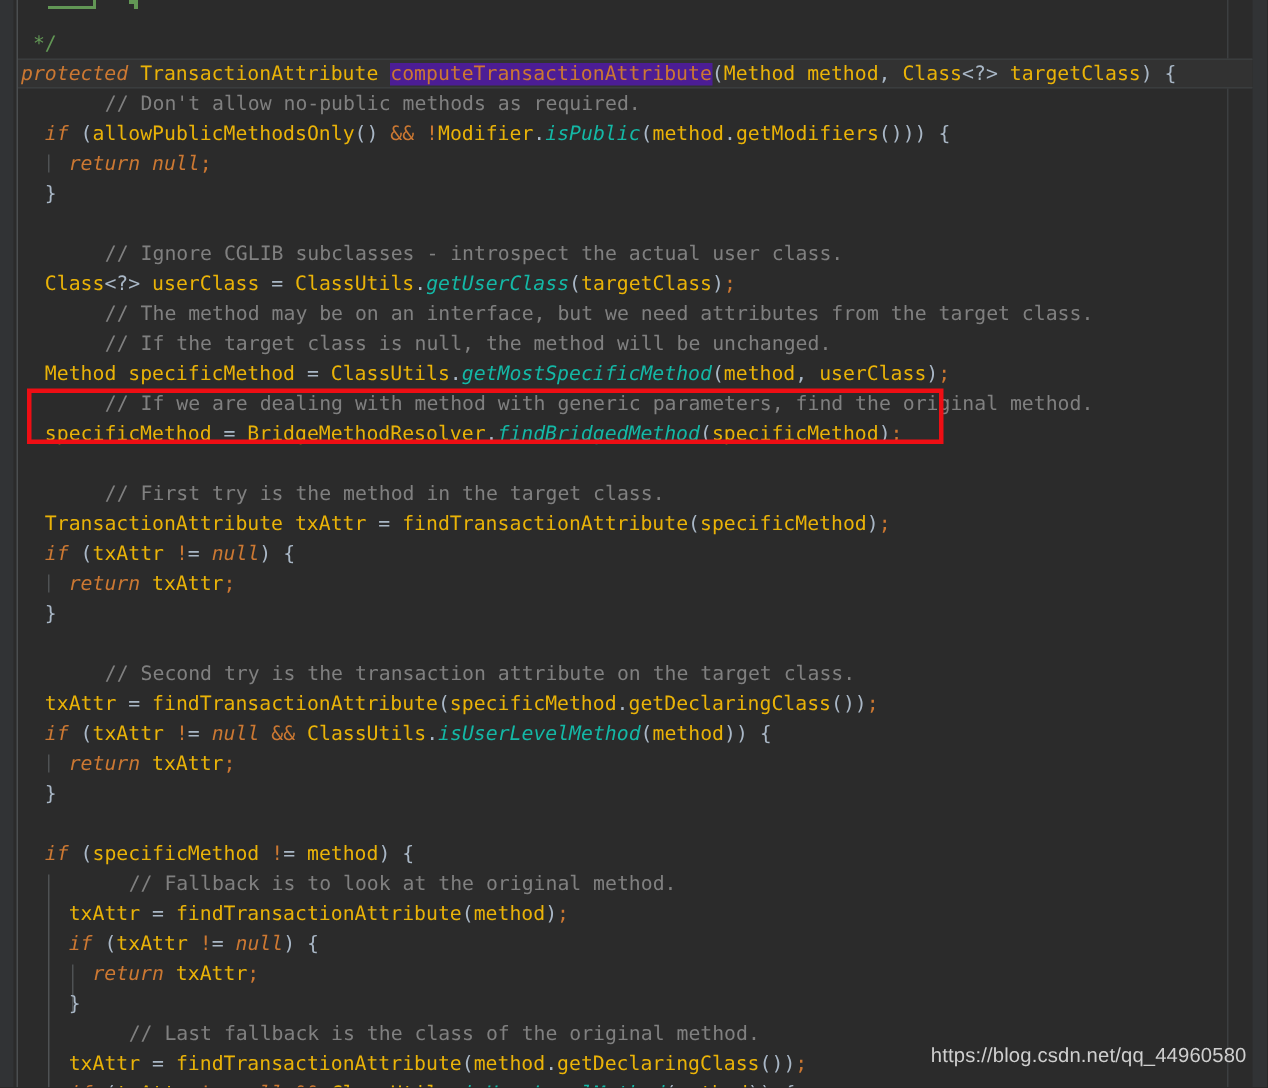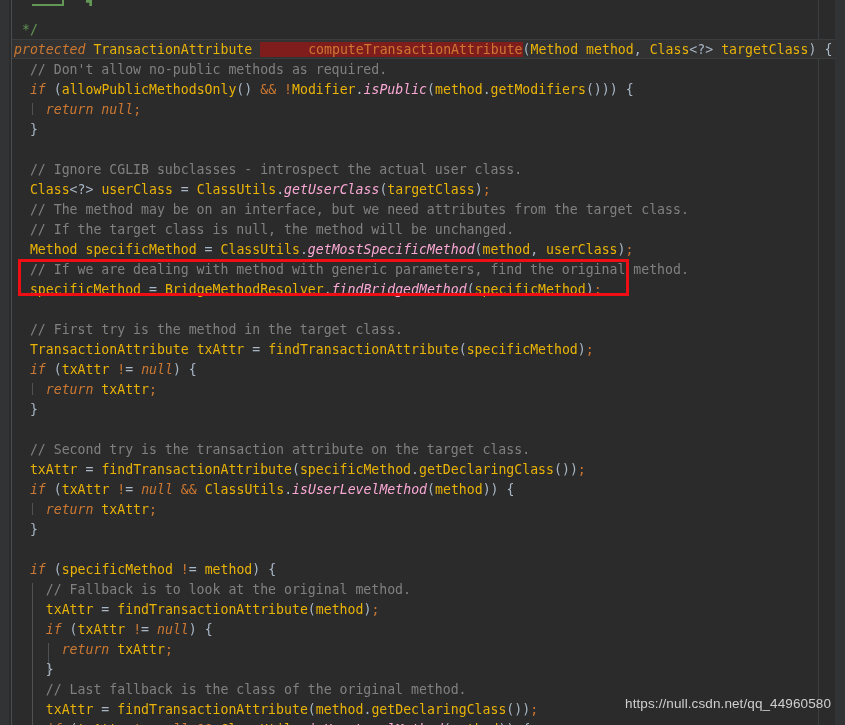--- a/index.html
+++ b/index.html
@@ -78,30 +78,29 @@
     color: #a9b7c6;
   }
   .line {
     height: 20px;
     white-space: pre;
   }
 
   
   .kw   { color: #cc7832; font-style: italic; }
   .id   { color: #eab308; }
-  .cmt  { color: #808080; }
-  .stat { color: #f9a8d4; font-style: italic; }
+  .cmt  { color: #808080; margin-left: 40px; }
+  .stat { color: #14b8a6; font-style: italic; }
   .pun  { color: #a9b7c6; }
   .semi { color: #cc7832; }
 
   
   .found {
-    background: #7f1d1d;
+    background: #4c1d95;
     color: #cc7832;
-    padding-left: 48px;
   }
 
   
   .doc-frag {
     position: absolute;
     left: 14px;
     top: 0px;
     height: 14px;
     pointer-events: none;
   }
@@ -179,15 +178,15 @@
       <div class="indent-guide" style="left: 31.9px; top: 383px; height: 12px;"></div>
       <div class="indent-guide" style="left: 31.9px; top: 503px; height: 12px;"></div>
       <div class="indent-guide" style="left: 31.9px; top: 583px; height: 212px;"></div>
       <div class="indent-guide" style="left: 47.8px; top: 643px; height: 32px;"></div>
     </div>
 
   <div class="code" id="code-layer"><div class="line">&nbsp;</div><div class="line"><span style="color:#629755"> */</span></div><div class="line"><span class="kw">protected</span> <span class="id">TransactionAttribute</span> <span class="found">computeTransactionAttribute</span><span class="pun">(</span><span class="id">Method</span> <span class="id">method</span><span class="pun">,</span> <span class="id">Class</span><span class="pun">&lt;</span><span class="pun">?</span><span class="pun">&gt;</span> <span class="id">targetClass</span><span class="pun">)</span> <span class="pun">{</span></div><div class="line">  <span class="cmt">// Don't allow no-public methods as required.</span></div><div class="line">  <span class="kw">if</span> <span class="pun">(</span><span class="id">allowPublicMethodsOnly</span><span class="pun">(</span><span class="pun">)</span> <span class="semi">&amp;</span><span class="semi">&amp;</span> <span class="semi">!</span><span class="id">Modifier</span><span class="pun">.</span><span class="stat">isPublic</span><span class="pun">(</span><span class="id">method</span><span class="pun">.</span><span class="id">getModifiers</span><span class="pun">(</span><span class="pun">)</span><span class="pun">)</span><span class="pun">)</span> <span class="pun">{</span></div><div class="line">    <span class="kw">return</span> <span class="kw">null</span><span class="semi">;</span></div><div class="line">  <span class="pun">}</span></div><div class="line">&nbsp;</div><div class="line">  <span class="cmt">// Ignore CGLIB subclasses - introspect the actual user class.</span></div><div class="line">  <span class="id">Class</span><span class="pun">&lt;</span><span class="pun">?</span><span class="pun">&gt;</span> <span class="id">userClass</span> <span class="pun">=</span> <span class="id">ClassUtils</span><span class="pun">.</span><span class="stat">getUserClass</span><span class="pun">(</span><span class="id">targetClass</span><span class="pun">)</span><span class="semi">;</span></div><div class="line">  <span class="cmt">// The method may be on an interface, but we need attributes from the target class.</span></div><div class="line">  <span class="cmt">// If the target class is null, the method will be unchanged.</span></div><div class="line">  <span class="id">Method</span> <span class="id">specificMethod</span> <span class="pun">=</span> <span class="id">ClassUtils</span><span class="pun">.</span><span class="stat">getMostSpecificMethod</span><span class="pun">(</span><span class="id">method</span><span class="pun">,</span> <span class="id">userClass</span><span class="pun">)</span><span class="semi">;</span></div><div class="line">  <span class="cmt">// If we are dealing with method with generic parameters, find the original method.</span></div><div class="line">  <span class="id">specificMethod</span> <span class="pun">=</span> <span class="id">BridgeMethodResolver</span><span class="pun">.</span><span class="stat">findBridgedMethod</span><span class="pun">(</span><span class="id">specificMethod</span><span class="pun">)</span><span class="semi">;</span></div><div class="line">&nbsp;</div><div class="line">  <span class="cmt">// First try is the method in the target class.</span></div><div class="line">  <span class="id">TransactionAttribute</span> <span class="id">txAttr</span> <span class="pun">=</span> <span class="id">findTransactionAttribute</span><span class="pun">(</span><span class="id">specificMethod</span><span class="pun">)</span><span class="semi">;</span></div><div class="line">  <span class="kw">if</span> <span class="pun">(</span><span class="id">txAttr</span> <span class="semi">!</span><span class="pun">=</span> <span class="kw">null</span><span class="pun">)</span> <span class="pun">{</span></div><div class="line">    <span class="kw">return</span> <span class="id">txAttr</span><span class="semi">;</span></div><div class="line">  <span class="pun">}</span></div><div class="line">&nbsp;</div><div class="line">  <span class="cmt">// Second try is the transaction attribute on the target class.</span></div><div class="line">  <span class="id">txAttr</span> <span class="pun">=</span> <span class="id">findTransactionAttribute</span><span class="pun">(</span><span class="id">specificMethod</span><span class="pun">.</span><span class="id">getDeclaringClass</span><span class="pun">(</span><span class="pun">)</span><span class="pun">)</span><span class="semi">;</span></div><div class="line">  <span class="kw">if</span> <span class="pun">(</span><span class="id">txAttr</span> <span class="semi">!</span><span class="pun">=</span> <span class="kw">null</span> <span class="semi">&amp;</span><span class="semi">&amp;</span> <span class="id">ClassUtils</span><span class="pun">.</span><span class="stat">isUserLevelMethod</span><span class="pun">(</span><span class="id">method</span><span class="pun">)</span><span class="pun">)</span> <span class="pun">{</span></div><div class="line">    <span class="kw">return</span> <span class="id">txAttr</span><span class="semi">;</span></div><div class="line">  <span class="pun">}</span></div><div class="line">&nbsp;</div><div class="line">  <span class="kw">if</span> <span class="pun">(</span><span class="id">specificMethod</span> <span class="semi">!</span><span class="pun">=</span> <span class="id">method</span><span class="pun">)</span> <span class="pun">{</span></div><div class="line">    <span class="cmt">// Fallback is to look at the original method.</span></div><div class="line">    <span class="id">txAttr</span> <span class="pun">=</span> <span class="id">findTransactionAttribute</span><span class="pun">(</span><span class="id">method</span><span class="pun">)</span><span class="semi">;</span></div><div class="line">    <span class="kw">if</span> <span class="pun">(</span><span class="id">txAttr</span> <span class="semi">!</span><span class="pun">=</span> <span class="kw">null</span><span class="pun">)</span> <span class="pun">{</span></div><div class="line">      <span class="kw">return</span> <span class="id">txAttr</span><span class="semi">;</span></div><div class="line">    <span class="pun">}</span></div><div class="line">    <span class="cmt">// Last fallback is the class of the original method.</span></div><div class="line">    <span class="id">txAttr</span> <span class="pun">=</span> <span class="id">findTransactionAttribute</span><span class="pun">(</span><span class="id">method</span><span class="pun">.</span><span class="id">getDeclaringClass</span><span class="pun">(</span><span class="pun">)</span><span class="pun">)</span><span class="semi">;</span></div><div class="line">    <span class="kw">if</span> <span class="pun">(</span><span class="id">txAttr</span> <span class="semi">!</span><span class="pun">=</span> <span class="kw">null</span> <span class="semi">&amp;</span><span class="semi">&amp;</span> <span class="id">ClassUtils</span><span class="pun">.</span><span class="stat">isUserLevelMethod</span><span class="pun">(</span><span class="id">method</span><span class="pun">)</span><span class="pun">)</span> <span class="pun">{</span></div></div>
 
   <div class="red-box"></div>
 
-  <div class="watermark">https://null.csdn.net/qq_44960580</div>
+  <div class="watermark">https://blog.csdn.net/qq_44960580</div>
 
 </div>
 
 </body></html>

